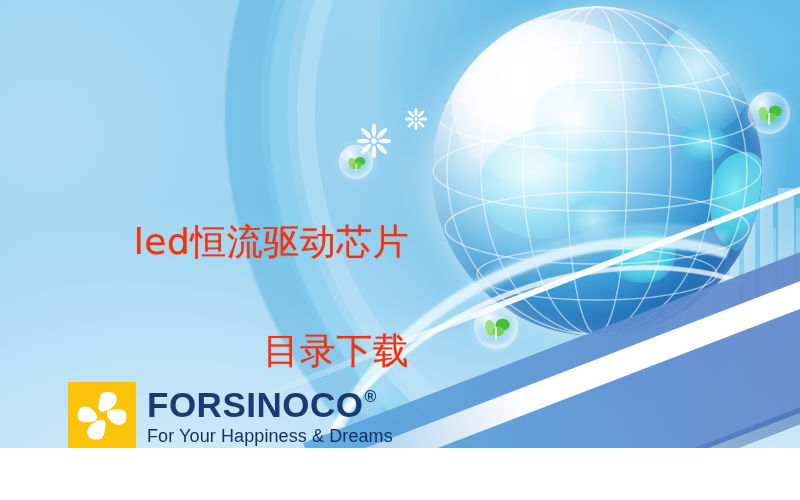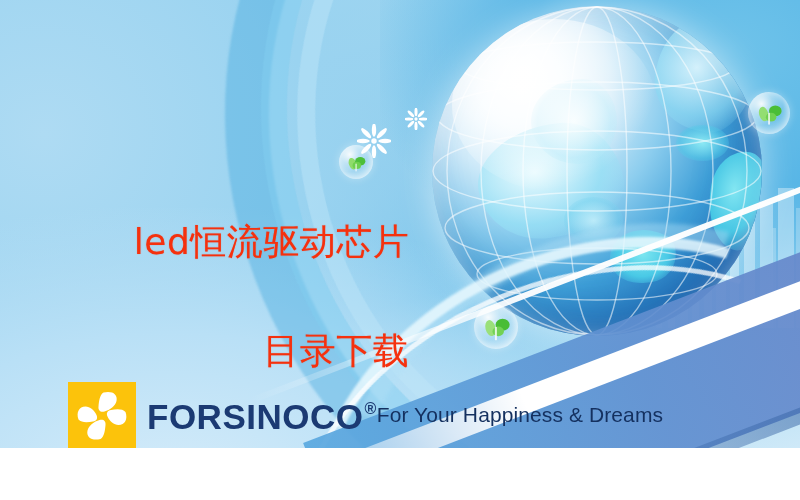--- a/index.html
+++ b/index.html
@@ -224,33 +224,33 @@
 
   
   #logo{
     position:absolute;left:68px;top:382px;
     display:flex;align-items:center;gap:11px;
   }
   #logo-mark{
     width:68px;height:68px;background:#fcc30b;
     display:block;flex:0 0 auto;
   }
-  #logo-text{display:flex;flex-direction:row;line-height:1;justify-content:center;}
+  #logo-text{display:flex;flex-direction:column;line-height:1;justify-content:center;}
   #logo-wordmark{
     font-family:"Liberation Sans","DejaVu Sans",sans-serif;
     font-weight:bold;
     font-size:35px;
     color:#1b3a73;
     letter-spacing:.5px;
     display:flex;align-items:flex-start;
   }
   #logo-reg{font-size:16px;line-height:1;margin-left:1px;margin-top:2px;}
   #logo-tagline{
     font-family:"Liberation Sans","DejaVu Sans",sans-serif;
-    font-size:21px;
+    font-size:18px;
     color:#14305f;
     margin-top:5px;
     letter-spacing:.1px;
   }
 </style>
 </head>
 <body>
 
 <div id="banner">
 

